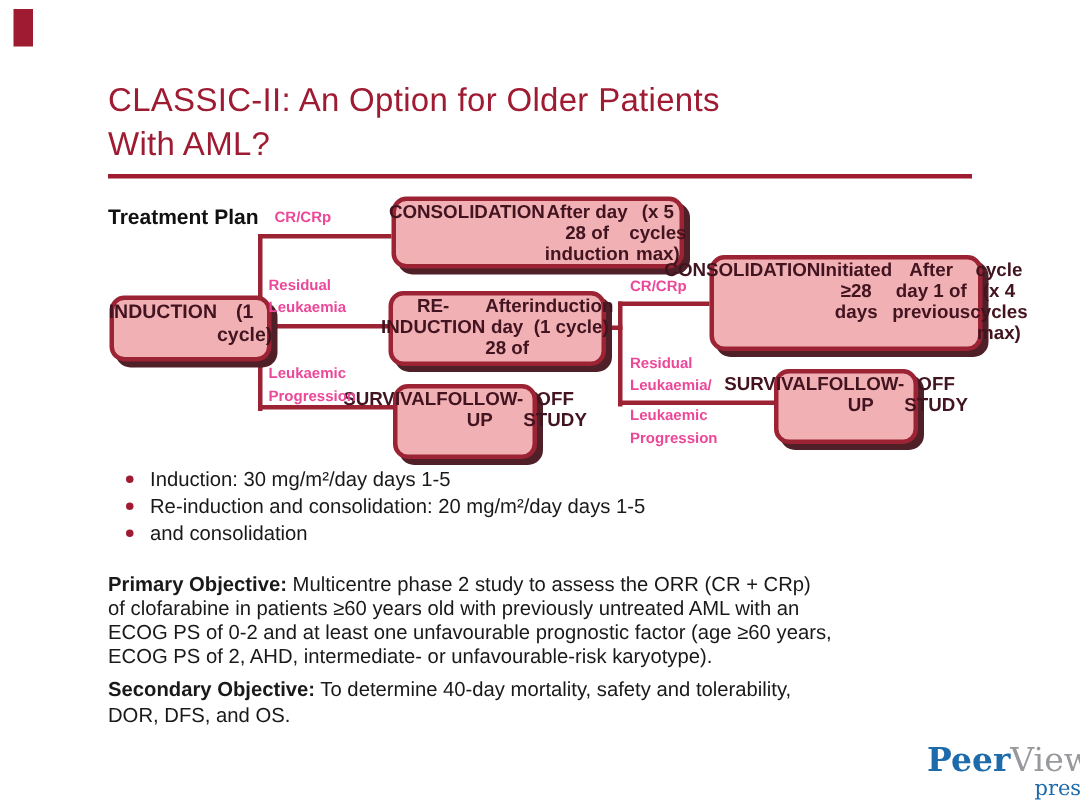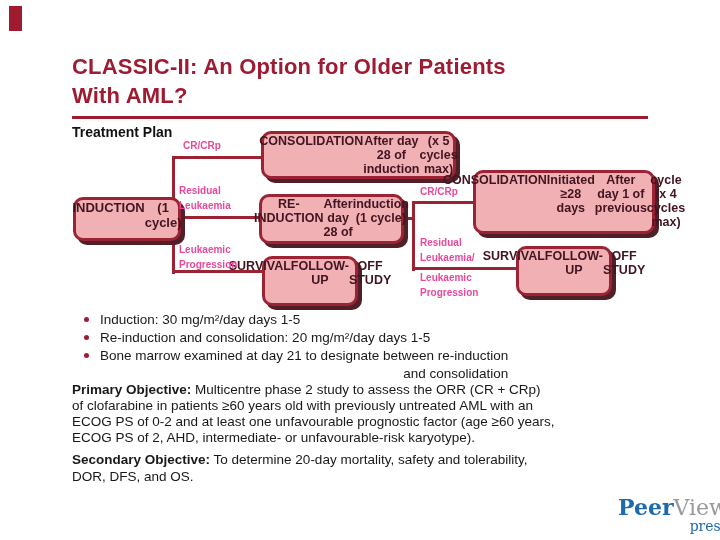--- a/index.html
+++ b/index.html
@@ -12,24 +12,24 @@
     --body_text:#191919;
     --logo_blue:#1e6bab;
     --logo_gray:#97999c;
   }
   html,body{margin:0;padding:0;background:#fff;}
   .slide{
     position:relative;width:720px;height:540px;background:#ffffff;overflow:hidden;
     font-family:"Liberation Sans", sans-serif;
   }
   .corner-mark{position:absolute;left:9px;top:6px;width:13px;height:25px;background:var(--accent_red);}
-  .title{position:absolute;left:72px;top:52px;width:600px;font-size:22px;font-weight:bold;
+  .title{position:absolute;left:72px;top:52px;width:600px;font-size:22px;font-weight:normal;
     color:var(--accent_red);line-height:29px;letter-spacing:0.2px;}
   .title-rule{position:absolute;left:72px;top:116px;width:576px;height:3px;background:var(--accent_red);}
-  .section-heading{position:absolute;left:72px;top:124px;font-size:14px;font-weight:bold;color:#111;}
+  .section-heading{position:absolute;left:72px;top:136px;font-size:14px;font-weight:bold;color:#111;}
 
   .fc-line{position:absolute;background:var(--line_red);}
 
   .fc-box{position:absolute;box-sizing:border-box;background:var(--box_fill);
     border:3px solid var(--box_border);border-radius:10px;box-shadow:4px 4px 0 var(--box_shadow);
     color:var(--box_text);font-weight:bold;text-align:center;
     display:flex;flex-direction:row;justify-content:center;font-size:12.5px;line-height:14px;}
   .box-induction{left:73px;top:197px;width:108px;height:44px;font-size:13px;line-height:15px;}
   .box-consolidation1{left:261px;top:131px;width:195px;height:48px;}
   .box-reinduction{left:259px;top:194px;width:145px;height:50px;}
@@ -151,38 +151,37 @@
       <span class="bullet-dot"></span>
       <span class="bullet-text">Induction: 30 mg/m²/day days 1-5</span>
     </div>
     <div class="bullet-row">
       <span class="bullet-dot"></span>
       <span class="bullet-text">Re-induction and consolidation: 20 mg/m²/day days 1-5</span>
     </div>
     <div class="bullet-row">
       <span class="bullet-dot"></span>
       <span class="bullet-text">
-        <div>Bone marrow examined at day 21 to designate between re-induction</div>
         <div>and consolidation</div>
       </span>
     </div>
   </div>
 
   <div class="objectives obj-primary">
     <div>
       <span class="obj-label">Primary Objective:</span><span> Multicentre phase 2 study to assess the ORR (CR + CRp)</span>
     </div>
     <div>of clofarabine in patients ≥60 years old with previously untreated AML with an</div>
     <div>ECOG PS of 0-2 and at least one unfavourable prognostic factor (age ≥60 years,</div>
     <div>ECOG PS of 2, AHD, intermediate- or unfavourable-risk karyotype).</div>
   </div>
 
   <div class="objectives obj-secondary">
     <div>
-      <span class="obj-label">Secondary Objective:</span><span> To determine 20-day mortality, safety and tolerability,</span>
+      <span class="obj-label">Secondary Objective:</span><span> To determine 40-day mortality, safety and tolerability,</span>
     </div>
     <div>DOR, DFS, and OS.</div>
   </div>
 
   <div class="logo">
     <div class="logo-text">
       <div class="logo-line1">
         <span class="logo-peer">Peer</span><span class="logo-view">View</span>
       </div>
       <div class="logo-press">press</div>

